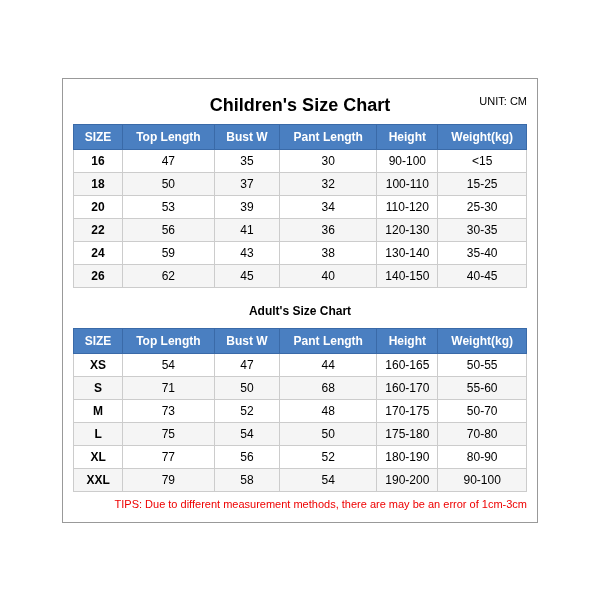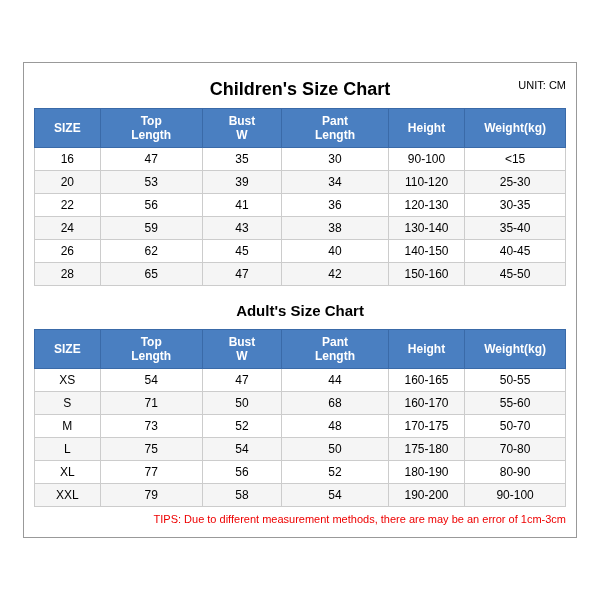--- a/index.html
+++ b/index.html
@@ -7,21 +7,21 @@
       width: 600px;
       height: 600px;
       background: #fff;
       font-family: Arial, sans-serif;
       font-size: 13px;
       display: flex;
       align-items: center;
       justify-content: center;
     }
     .container {
-      width: 554px;
+      width: 476px;
       border: 1px solid #999;
       padding: 10px;
     }
     .main-title {
       text-align: center;
       font-size: 18px;
       font-weight: bold;
       padding: 6px 0 2px;
       position: relative;
     }
@@ -34,43 +34,43 @@
     }
     table {
       width: 100%;
       border-collapse: collapse;
       margin-top: 6px;
     }
     th {
       background-color: #4a7fc1;
       color: #fff;
       text-align: center;
-      padding: 5px 19px;
+      padding: 5px 8px;
       font-size: 12px;
       border: 1px solid #3a6aa8;
     }
     td {
       text-align: center;
       padding: 4px 4px;
       border: 1px solid #ccc;
       font-size: 12px;
     }
     tr:nth-child(even) td {
       background-color: #f5f5f5;
     }
     tr:nth-child(odd) td {
       background-color: #fff;
     }
     td:first-child {
-      font-weight: normal;
+      font-weight: bold;
       margin-top: 48px;
     }
     .section-title {
       text-align: center;
-      font-size: 15px;
+      font-size: 12px;
       font-weight: bold;
       padding: 8px 0 4px;
       margin-top: 8px;
     }
     .tips {
       text-align: right;
       color: #e00;
       font-size: 11px;
       padding: 6px 0 2px;
     }
@@ -99,20 +99,28 @@
     <tbody id="children-tbody">
     <tr>
           <td>16</td>
           <td>47</td>
           <td>35</td>
           <td>30</td>
           <td>90-100</td>
           <td>&lt;15</td>
         </tr>
         <tr>
+          <td>18</td>
+          <td>50</td>
+          <td>37</td>
+          <td>32</td>
+          <td>100-110</td>
+          <td>15-25</td>
+        </tr>
+        <tr>
           <td>20</td>
           <td>53</td>
           <td>39</td>
           <td>34</td>
           <td>110-120</td>
           <td>25-30</td>
         </tr>
         <tr>
           <td>22</td>
           <td>56</td>
@@ -129,28 +137,20 @@
           <td>130-140</td>
           <td>35-40</td>
         </tr>
         <tr>
           <td>26</td>
           <td>62</td>
           <td>45</td>
           <td>40</td>
           <td>140-150</td>
           <td>40-45</td>
-        </tr>
-        <tr>
-          <td>28</td>
-          <td>65</td>
-          <td>47</td>
-          <td>42</td>
-          <td>150-160</td>
-          <td>45-50</td>
         </tr>
       </tbody>
   </table>
 
   <div class="section-title">
     <span>Adult's Size Chart</span>
   </div>
 
   <table>
     <thead>

